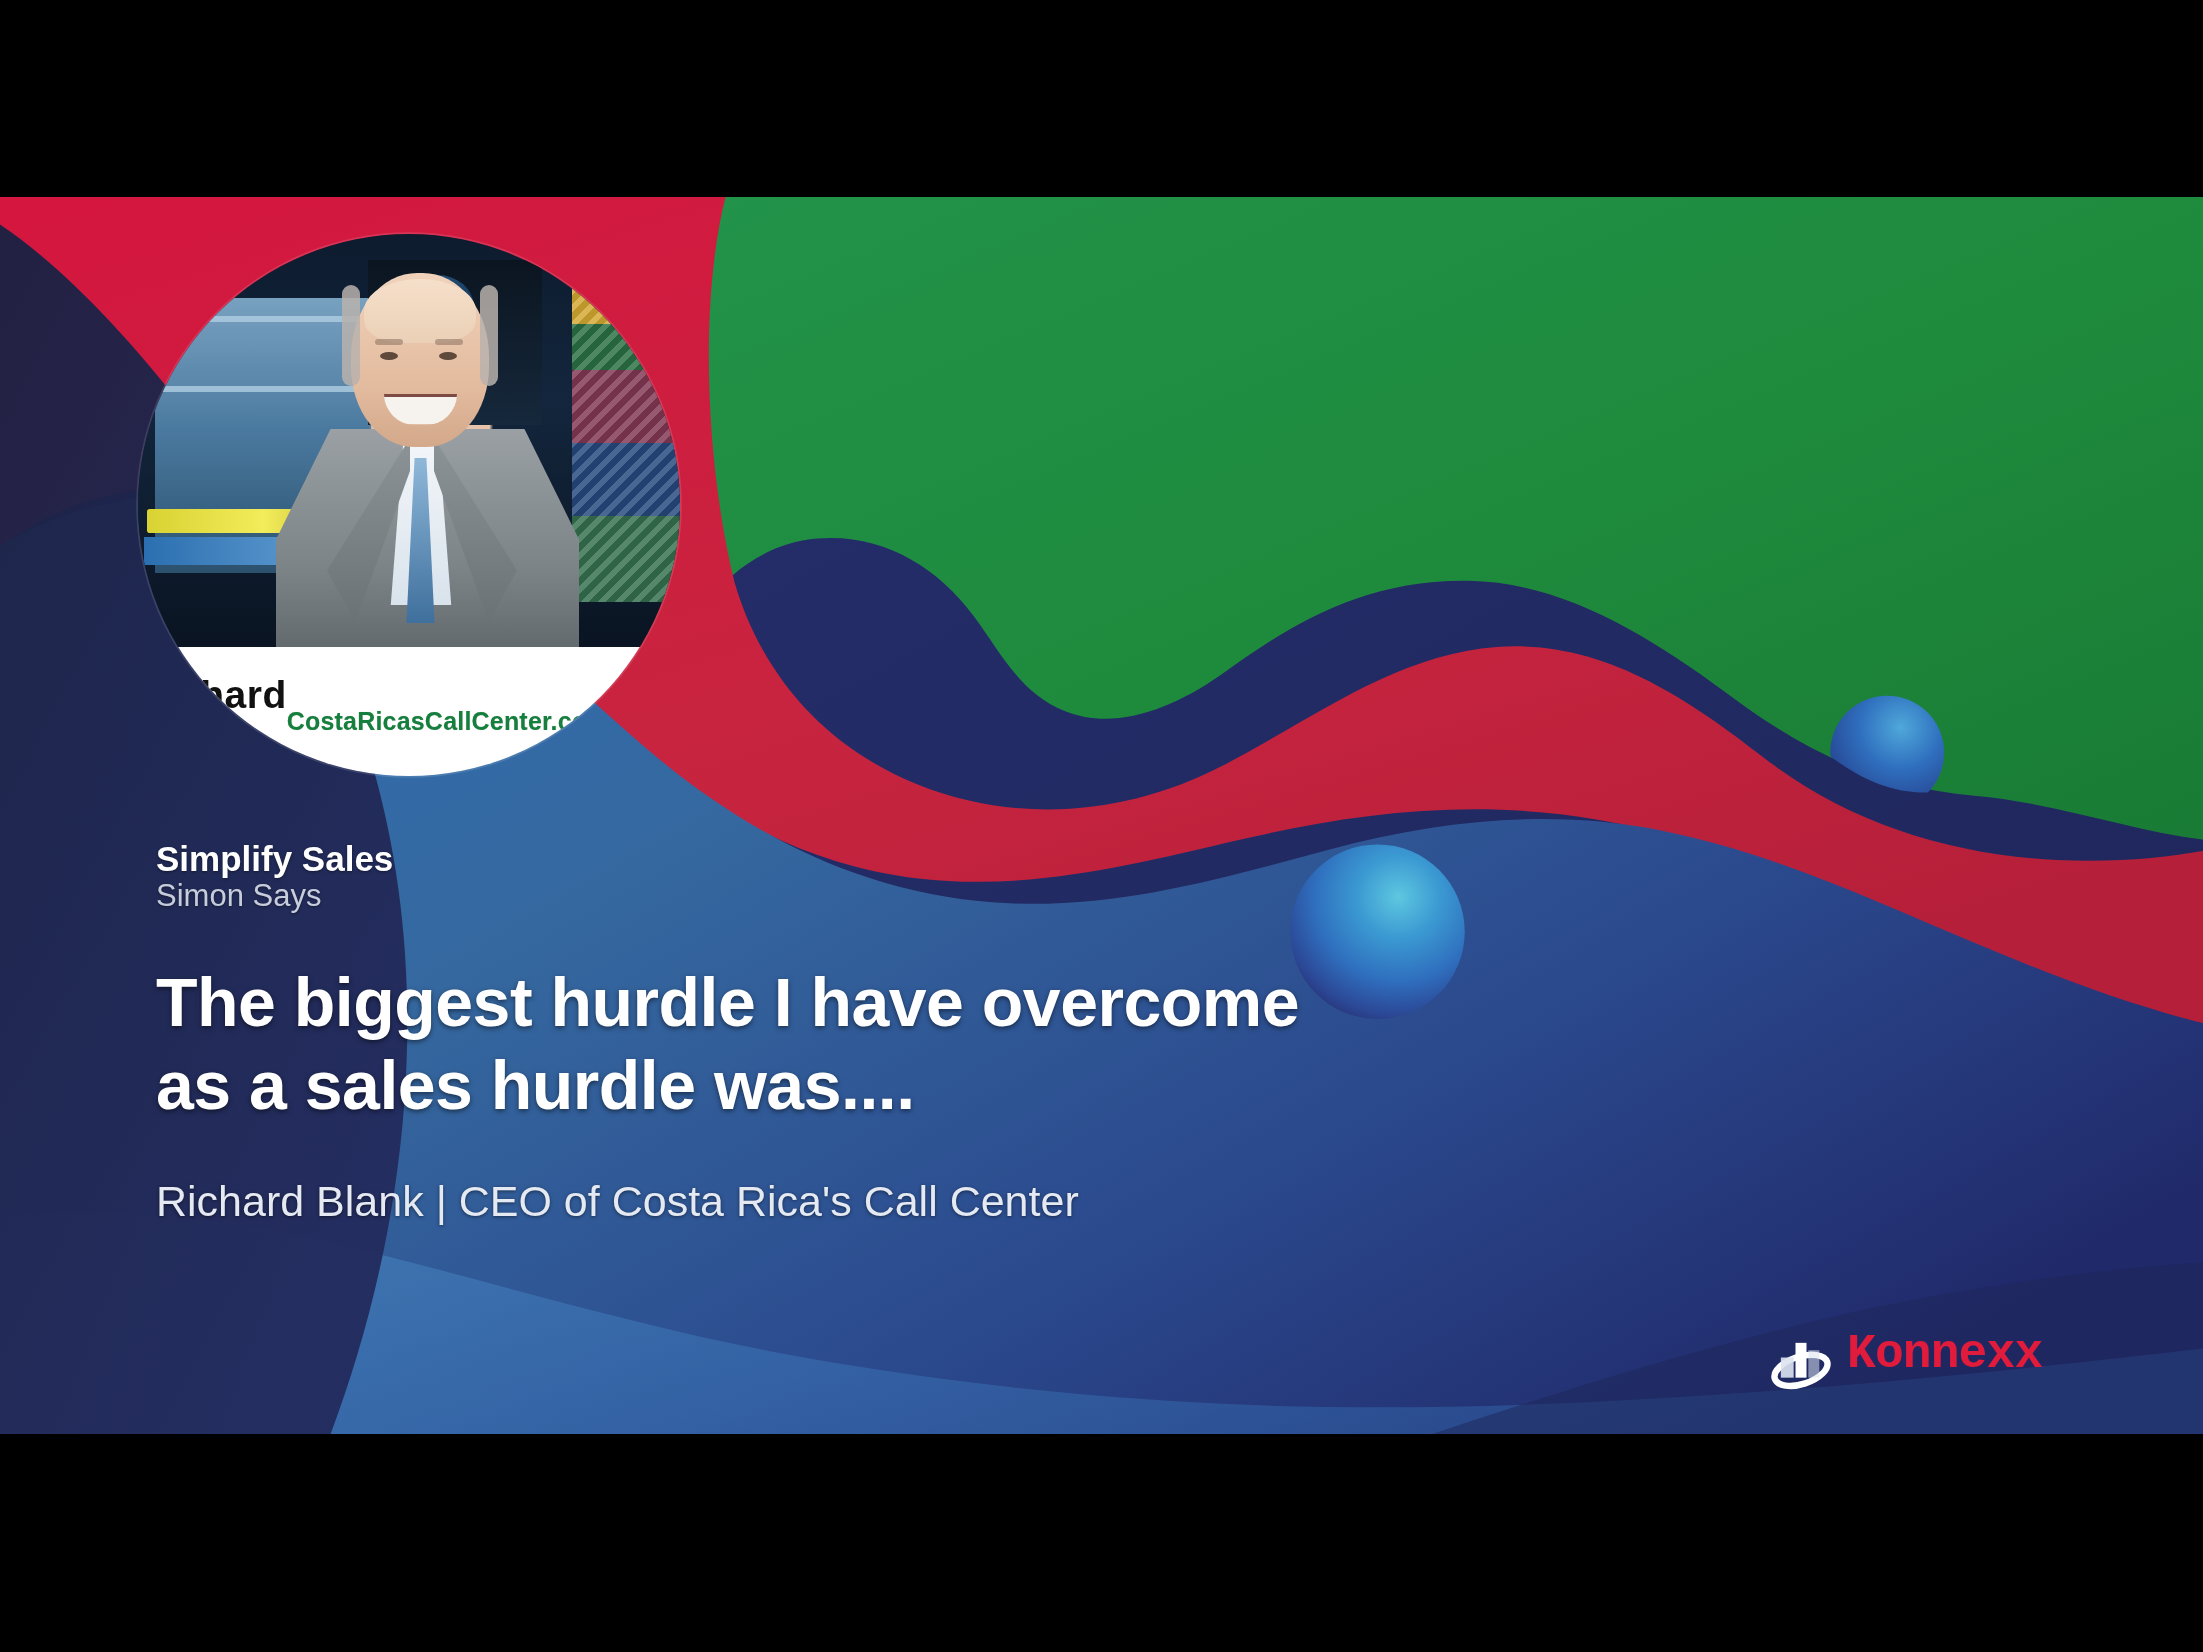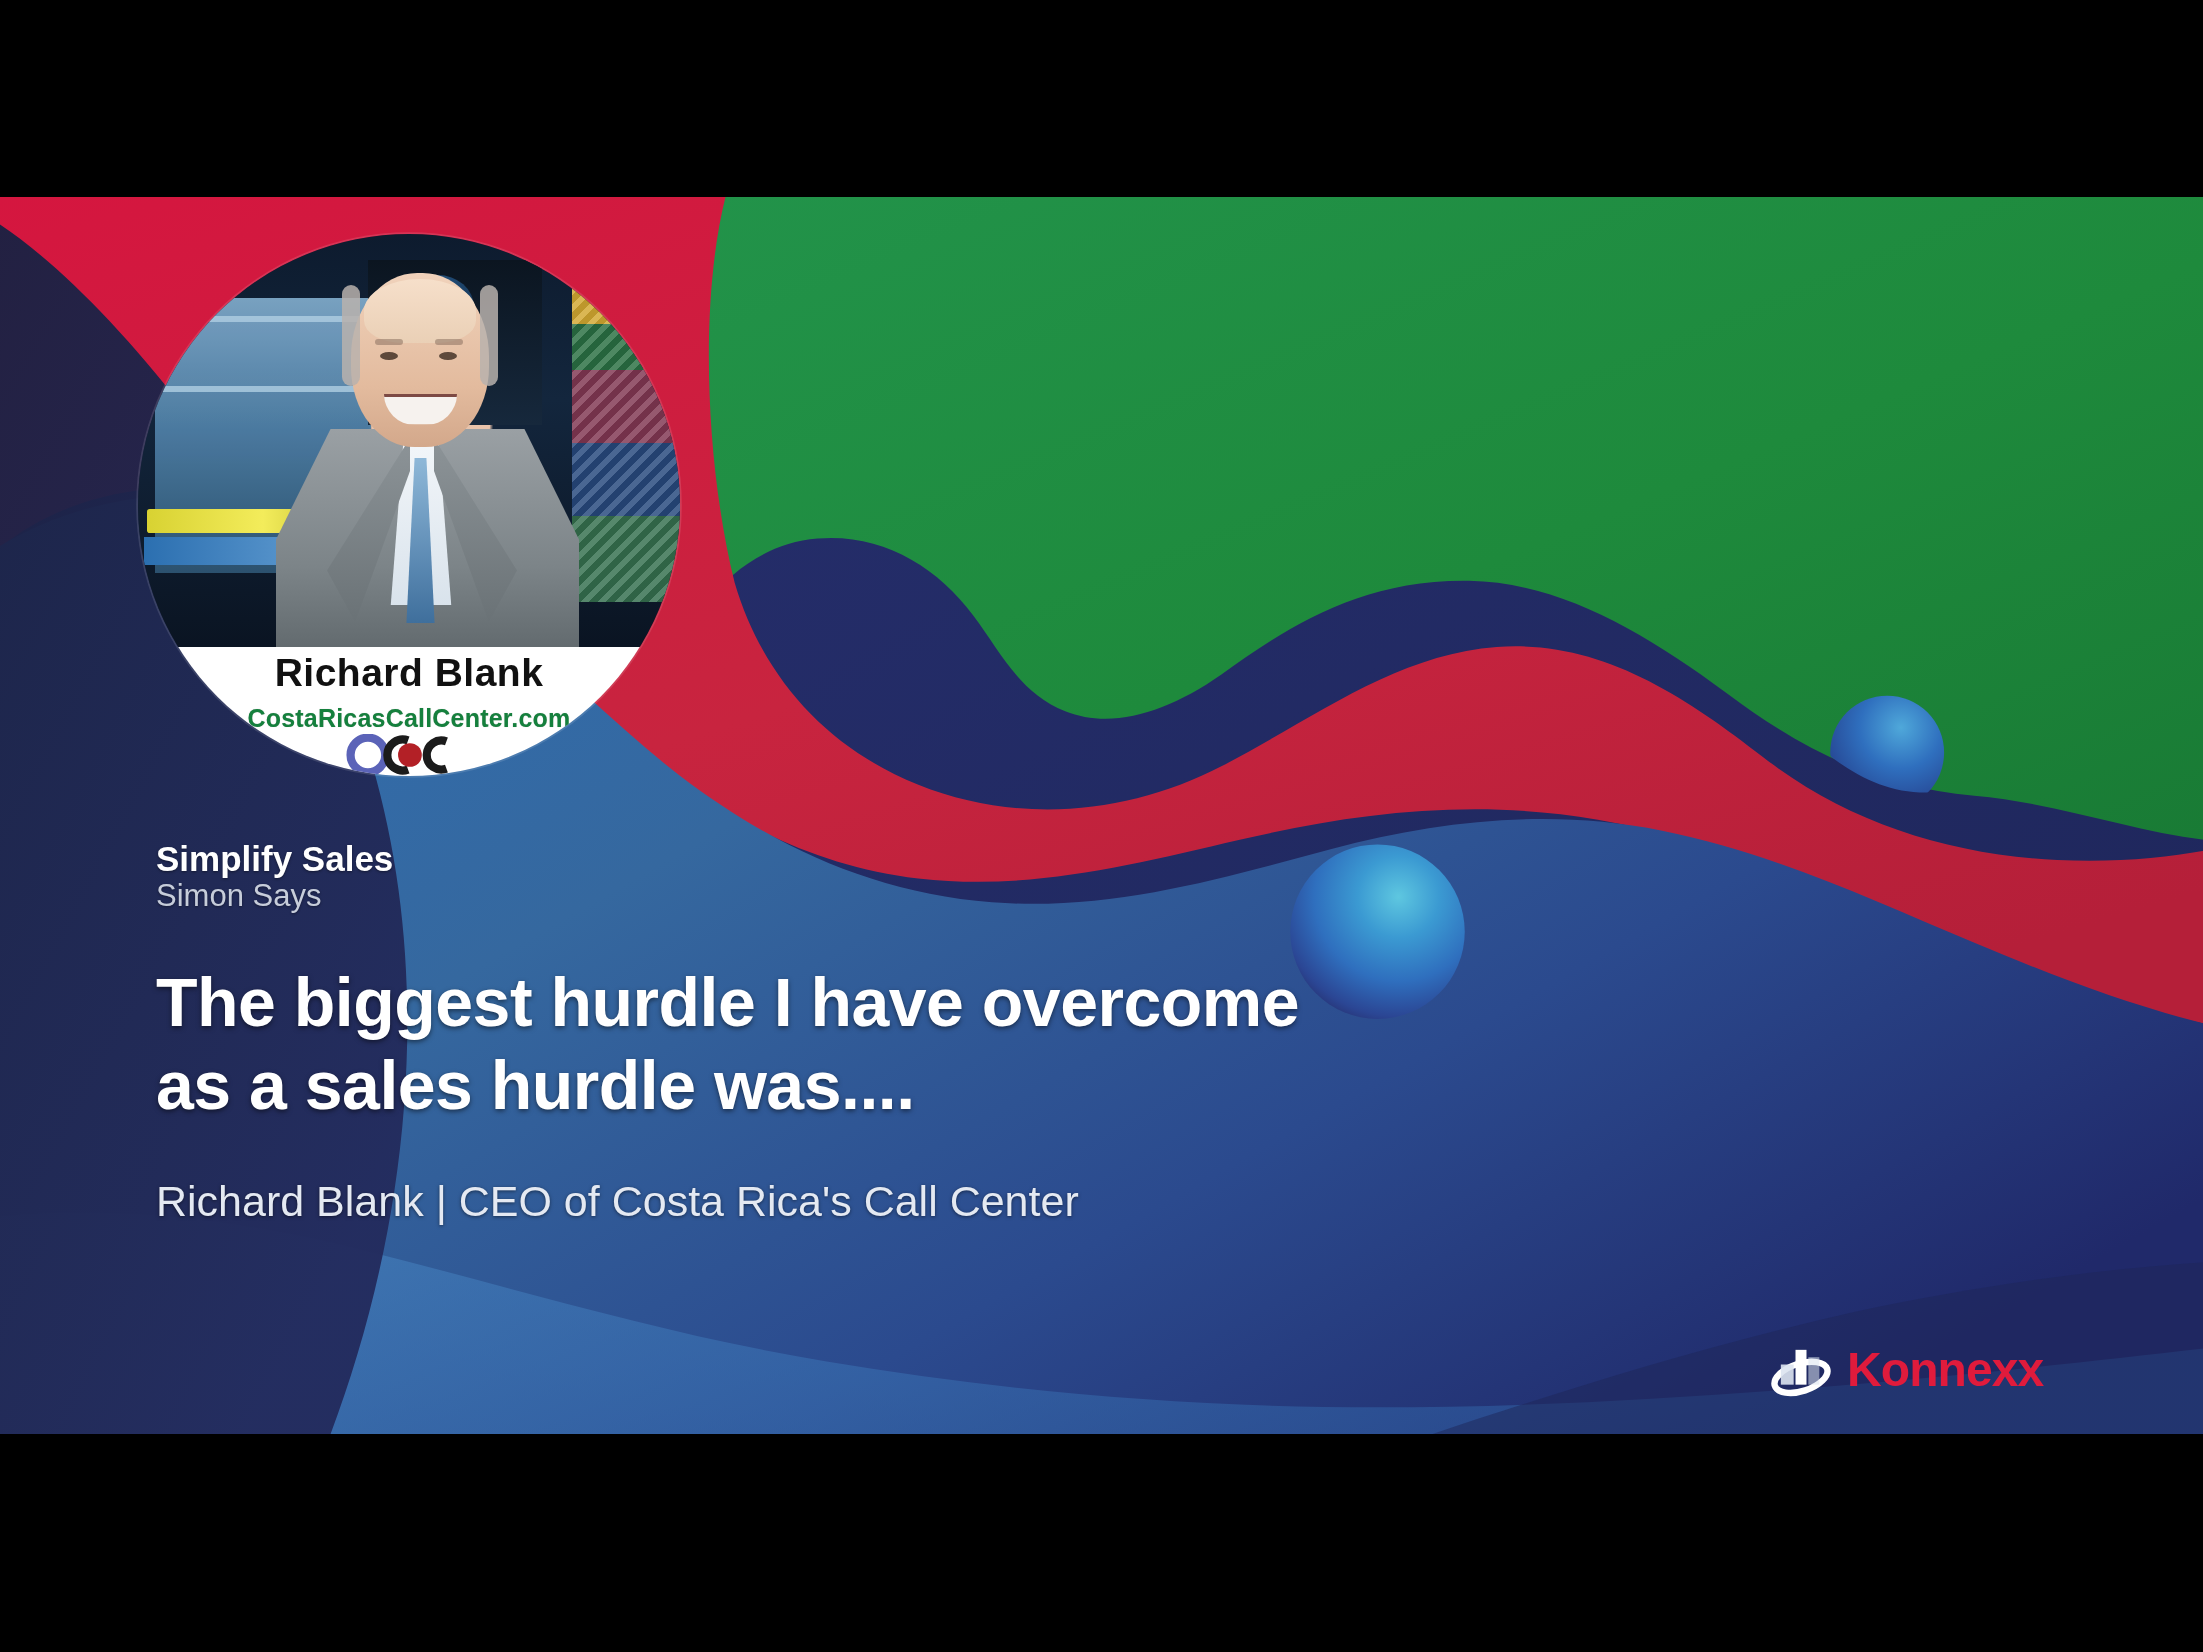--- a/index.html
+++ b/index.html
@@ -88,21 +88,21 @@
   .lapel-l{position:absolute;left:189px;top:204px;width:83px;height:184px;
     background:linear-gradient(180deg,#8d9498,#6a7276);
     clip-path:polygon(100% 0,100% 18%,34% 100%,0 72%);}
   .lapel-r{position:absolute;left:296px;top:204px;width:83px;height:184px;
     background:linear-gradient(180deg,#8d9498,#6a7276);
     clip-path:polygon(0 0,0 18%,66% 100%,100% 72%);}
 
   #avatar-caption{
     position:absolute;left:0;top:413px;width:542px;height:129px;
     background:#ffffff;
-    display:flex;flex-direction:column;align-items:center;justify-content:flex-start;
+    display:flex;flex-direction:row;align-items:center;justify-content:flex-start;
     padding-top:5.5px;box-sizing:border-box;
   }
   #avatar-name{font-size:39px;font-weight:bold;color:#111;letter-spacing:0.5px;line-height:1;}
   #avatar-site{font-size:25px;font-weight:bold;color:#15803d;letter-spacing:0.2px;margin-top:14px;line-height:1;
     text-shadow:0 0 0.9px rgba(0,0,0,.25);}
   #avatar-logo{margin-top:3.7px;height:42px;display:flex;align-items:center;}
 
   
   #text-block{position:absolute;left:156px;top:840px;width:1377px;z-index:30;}
   #eyebrow{font-size:31px;color:#d5dbe6;opacity:.92;line-height:1.1;margin:0 0 3.7px 0;
@@ -110,21 +110,21 @@
   #subtitle{font-size:35px;font-weight:bold;color:#ffffff;line-height:1.1;margin:0;
     text-shadow:0 0.9px 2.8px rgba(0,0,0,.45);}
   #headline{margin:48px 0 0 0;font-size:68px;font-weight:bold;color:#ffffff;line-height:1.22;
     letter-spacing:-0.5px;text-shadow:0 1.8px 5.5px rgba(0,0,0,.5);}
   #headline .hl-line{display:block;}
   #attribution{margin-top:51px;font-size:43px;color:#e4e9f2;line-height:1.1;
     text-shadow:0 0.9px 3.7px rgba(0,0,0,.5);}
 
   
   #konnexx-logo{position:absolute;left:1768px;top:1330px;width:331px;height:79px;z-index:30;
-    display:flex;align-items:center;gap:13px;}
+    display:flex;align-items:flex-start;gap:13px;font-family:Liberation Mono, monospace;}
   #konnexx-wordmark{font-size:48px;font-weight:bold;color:#e01b3c;letter-spacing:-0.9px;line-height:1;}
 </style>
 </head>
 <body>
 
 <div id="video-frame">
 
   <div id="artwork">
     <svg viewBox="0 0 2400 1347" preserveAspectRatio="none">
       <defs>

